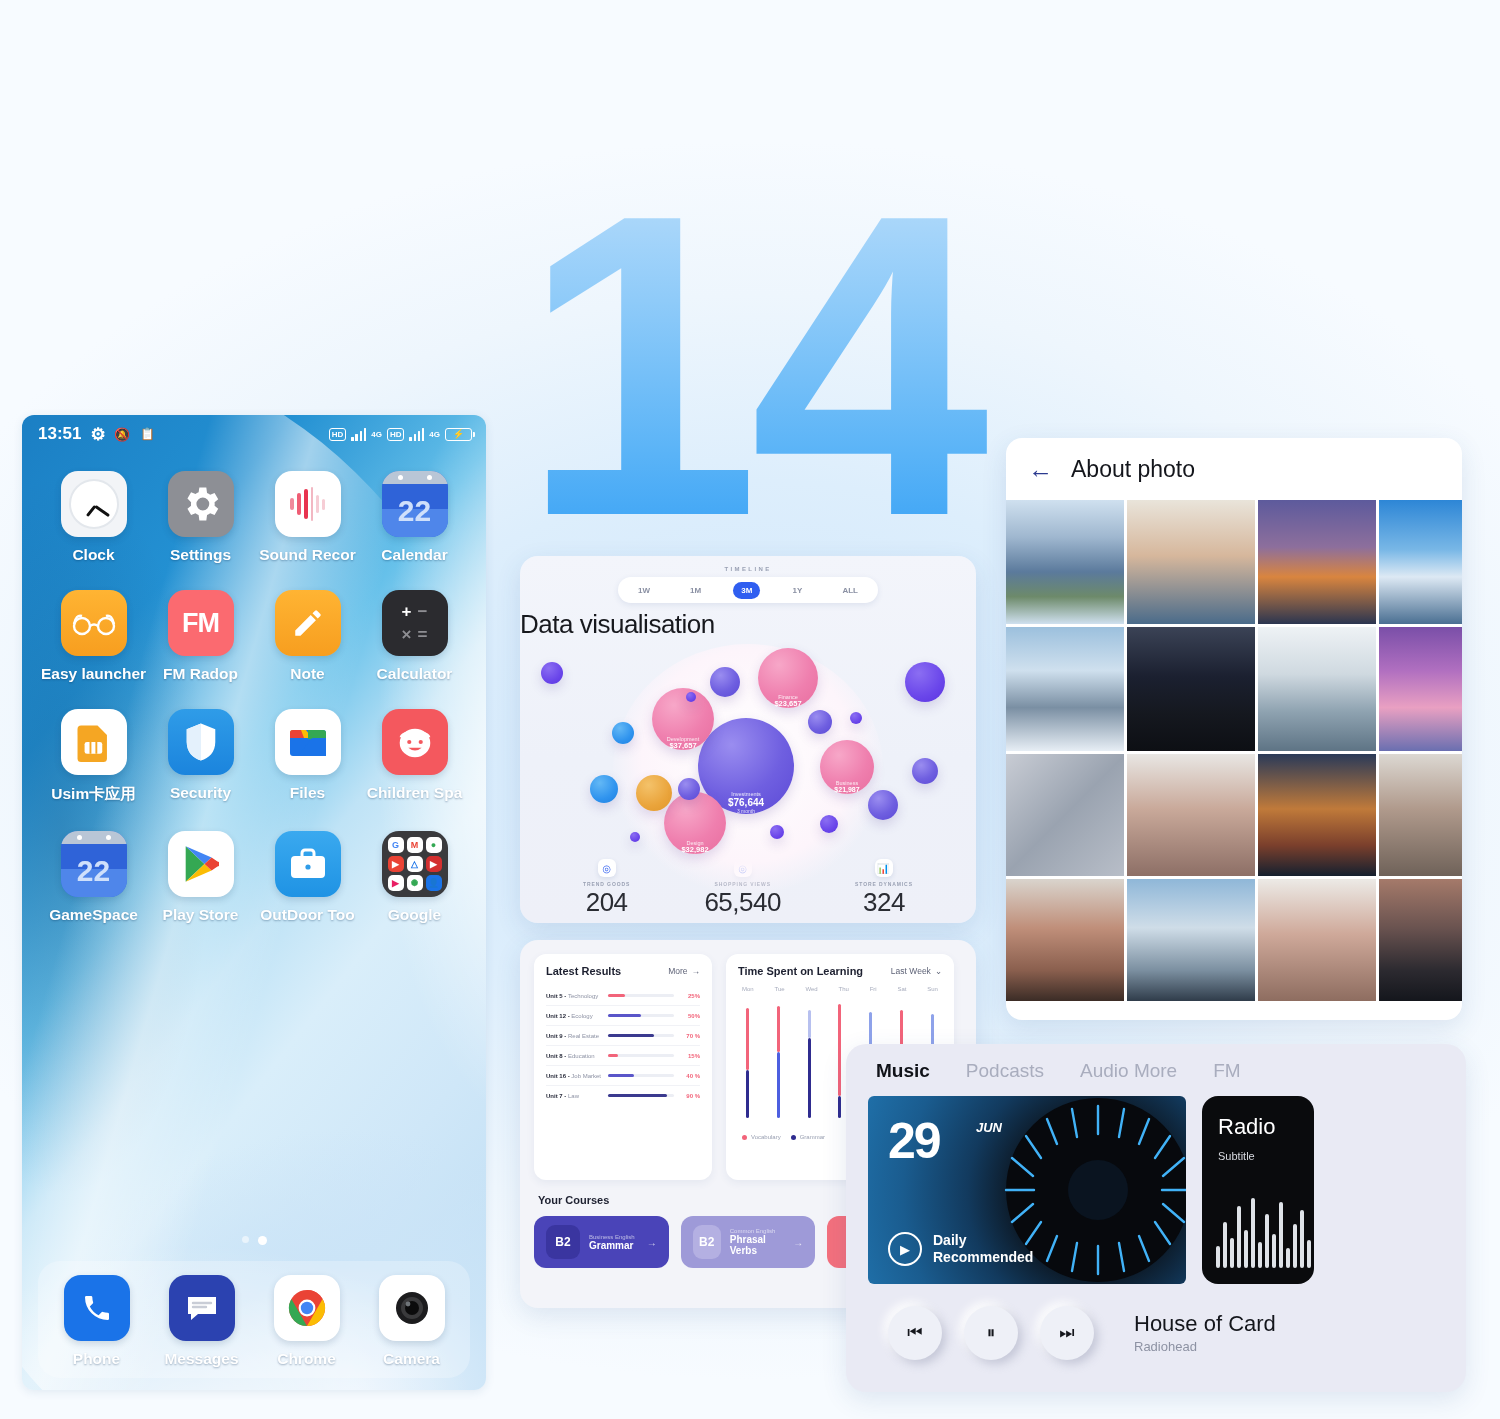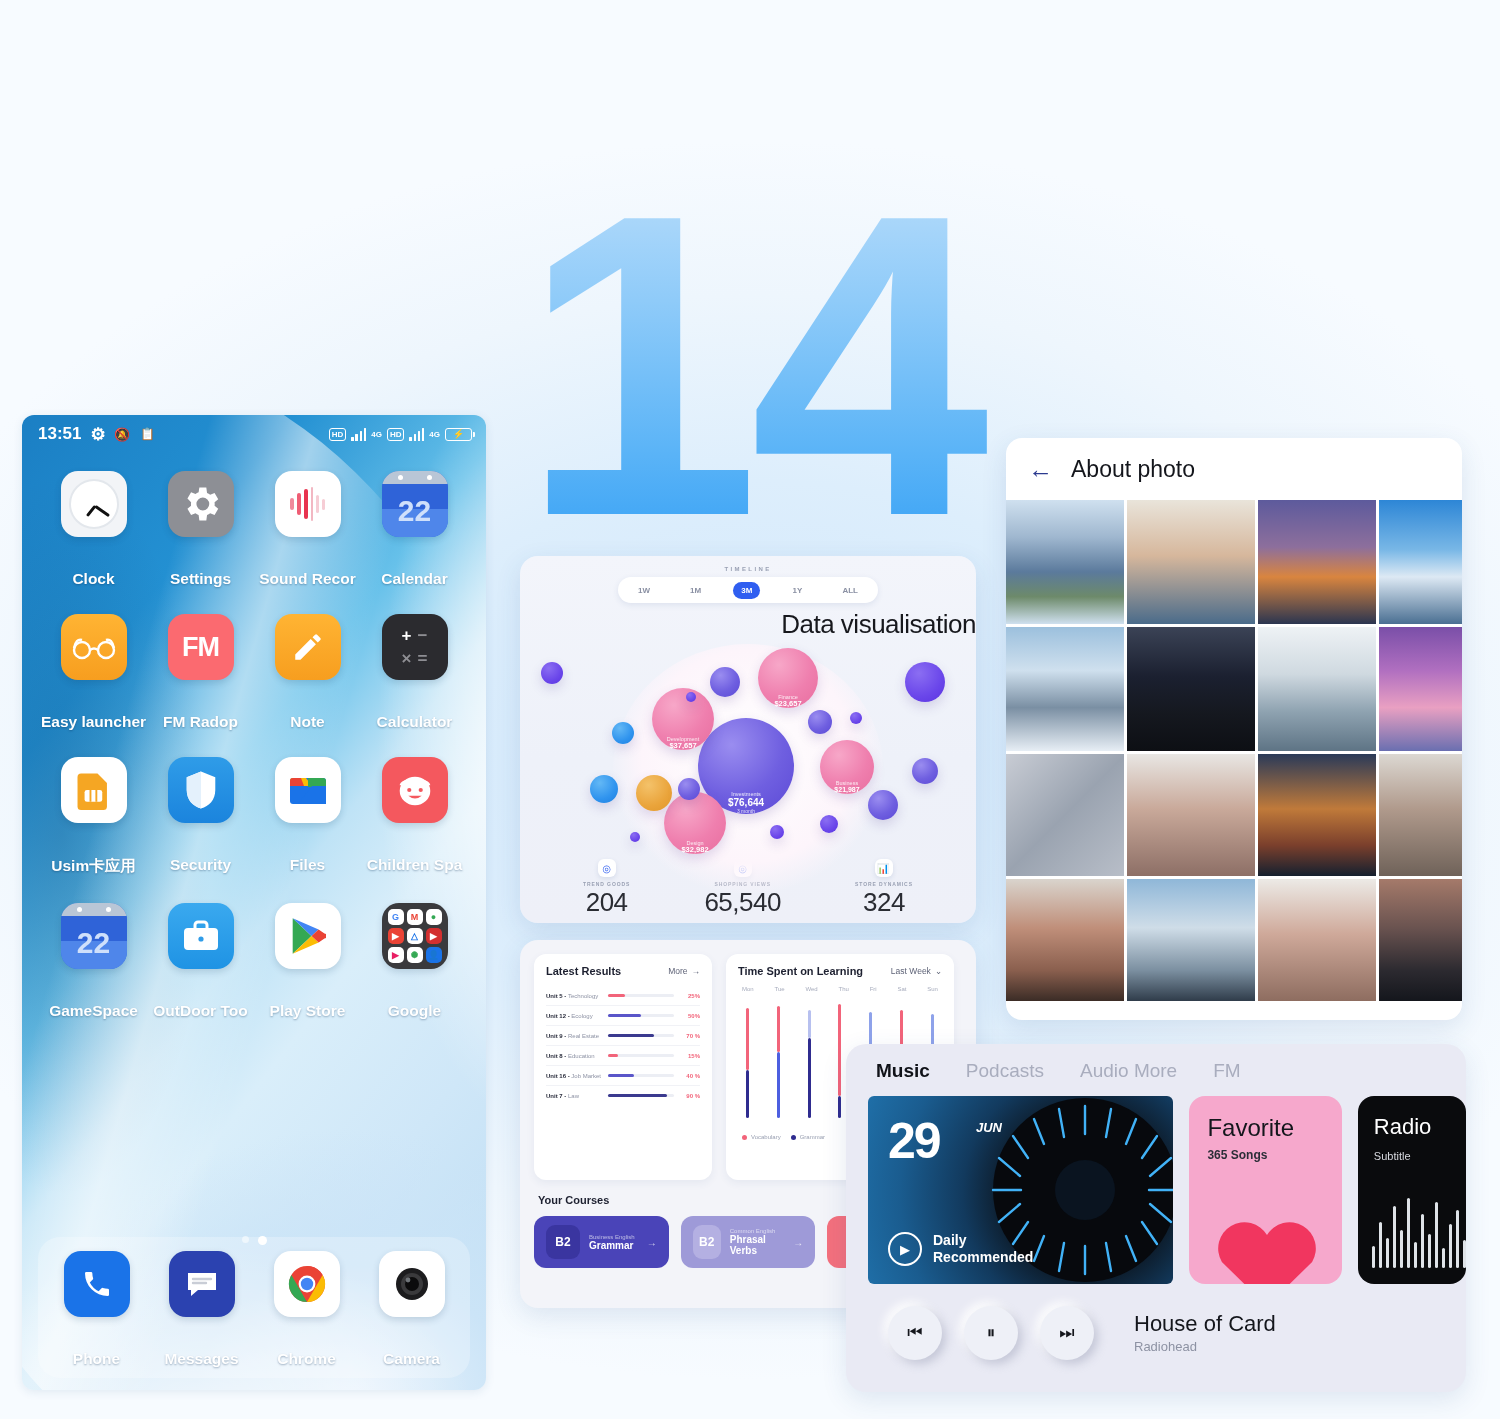--- a/index.html
+++ b/index.html
@@ -98,21 +98,20 @@
   .icon {
     width:66px; height:66px; border-radius:17px;
     display:flex; align-items:center; justify-content:center;
     box-shadow: 0 3px 7px rgba(10,50,90,.16);
     position:relative; overflow:hidden;
   }
   .app-label {
     font-size:15.5px; color:#fff; font-weight:700;
     text-shadow: 0 1px 2px rgba(0,40,80,.35);
     white-space:nowrap;
-    margin-top:24px;
   }
 
   
   .ic-clock { background:#f2f4f7; }
   .clockface { width:50px; height:50px; border-radius:50%; background:#fff; border:2px solid #e3e7ec; position:relative; }
   .clockface:before, .clockface:after { content:""; position:absolute; background:#111; border-radius:2px; transform-origin: bottom center; }
   .clockface:before { width:2.6px; height:17px; left:23.5px; top:8px; transform: rotate(125deg); }
   .clockface:after { width:2.6px; height:13px; left:23.5px; top:12px; transform: rotate(218deg); }
 
   .ic-settings { background:#8d8f95; }
@@ -166,21 +165,21 @@
     background: linear-gradient(180deg,#f3f5fb 0%, #eef1f9 55%, #eef0f8 100%);
   }
   .dv-timeline-lbl { text-align:center; font-size:6px; letter-spacing:2.4px; color:#9aa1b4; margin-top:10px; font-weight:600;}
   .dv-pills {
     margin: 5px auto 0; width:260px; height:26px; background:#fff; border-radius:14px;
     display:flex; align-items:center; justify-content:space-around;
     box-shadow:0 2px 6px rgba(40,70,130,.10);
   }
   .dv-pills span { font-size:8px; font-weight:700; color:#8a90a3; padding:4px 8px; border-radius:10px; }
   .dv-pills span.on { background:#2f5ef0; color:#fff; }
-  .dv-title { text-align:right; font-size:26px; color:#17181d; margin-top:6px; letter-spacing:-.5px; font-weight:400;}
+  .dv-title { text-align:left; font-size:26px; color:#17181d; margin-top:6px; letter-spacing:-.5px; font-weight:400;}
   .bubblewrap { position:relative; height:215px; }
   .halo { position:absolute; left:50%; top:4px; transform:translateX(-50%);
     width:270px; height:250px; border-radius:50%;
     background: radial-gradient(circle at 50% 45%, #ffffff 0%, #fdf5fb 55%, rgba(255,255,255,0) 72%); }
   .bub { position:absolute; border-radius:50%; display:flex; flex-direction:column;
     align-items:center; justify-content:flex-end; color:#fff; text-align:center;
     box-shadow: 0 5px 12px rgba(70,50,140,.17); }
   .bub b { font-size:10px; font-weight:700; display:block; line-height:1.1; }
   .bub em { font-size:5.5px; font-style:normal; opacity:.85; display:block; }
   .bub .sub { font-size:5px; opacity:.8; }
@@ -440,40 +439,40 @@
 
       <div class="app">
         <div class="icon ic-game">
           <div class="cal-top"></div>
           <div class="cal-num">22</div>
         </div>
         <div class="app-label">GameSpace</div>
       </div>
 
       <div class="app">
-        <div class="icon ic-out">
-          <svg width="38" height="34" viewBox="0 0 38 34">
-              <rect x="2" y="9" width="34" height="22" rx="4" fill="#fff"></rect>
-              <path d="M13 9V6a3 3 0 013-3h6a3 3 0 013 3v3" fill="none" stroke="#fff" stroke-width="3"></path>
-              <circle cx="19" cy="20" r="2.6" fill="#2f9ce8"></circle>
-            </svg>
-        </div>
-        <div class="app-label">OutDoor Too</div>
-      </div>
-
-      <div class="app">
         <div class="icon ic-play">
           <svg width="36" height="40" viewBox="0 0 30 34">
             <path d="M2 2l16 15L2 32z" fill="#34a853"></path>
             <path d="M2 2l16 15 6-5.5z" fill="#4285f4"></path>
             <path d="M2 32l16-15 6 5.5z" fill="#fbbc04"></path>
             <path d="M18 17l6-5.5 5 3.4a2 2 0 010 4.2l-5 3.4z" fill="#ea4335"></path>
           </svg>
         </div>
         <div class="app-label">Play Store</div>
+      </div>
+
+      <div class="app">
+        <div class="icon ic-out">
+          <svg width="38" height="34" viewBox="0 0 38 34">
+              <rect x="2" y="9" width="34" height="22" rx="4" fill="#fff"></rect>
+              <path d="M13 9V6a3 3 0 013-3h6a3 3 0 013 3v3" fill="none" stroke="#fff" stroke-width="3"></path>
+              <circle cx="19" cy="20" r="2.6" fill="#2f9ce8"></circle>
+            </svg>
+        </div>
+        <div class="app-label">OutDoor Too</div>
       </div>
 
       <div class="app">
         <div class="icon ic-goog">
           <div class="gfolder">
             <div style="color:#4285f4;">G</div>
               <div style="color:#ea4335;">M</div>
               <div style="color:#34a853;">●</div>
             <div style="background:#ea4335;color:#fff;">▶</div>
               <div style="color:#1a73e8;">△</div>
@@ -824,27 +823,20 @@
         </svg>
         <div class="mu-play">
           <span class="mu-pbtn">▶</span>
           <span class="mu-ptxt">
             <span>Daily</span><br>
             <span>Recommended</span>
           </span>
         </div>
       </div>
 
-      <div class="mu-fav">
-        <h4>Favorite</h4>
-        <p>365 Songs</p>
-        <svg class="heart" viewBox="0 0 110 100">
-          <path d="M55 96 L8 50 A26 26 0 0155 22 A26 26 0 01102 50 Z" fill="#f1365f"></path>
-        </svg>
-      </div>
 
       <div class="mu-radio">
         <h4>Radio</h4>
         <p>Subtitle</p>
         <span class="wave">
           <i style="height:22px"></i>
             <i style="height:46px"></i>
             <i style="height:30px"></i>
             <i style="height:62px"></i>
           <i style="height:38px"></i>

